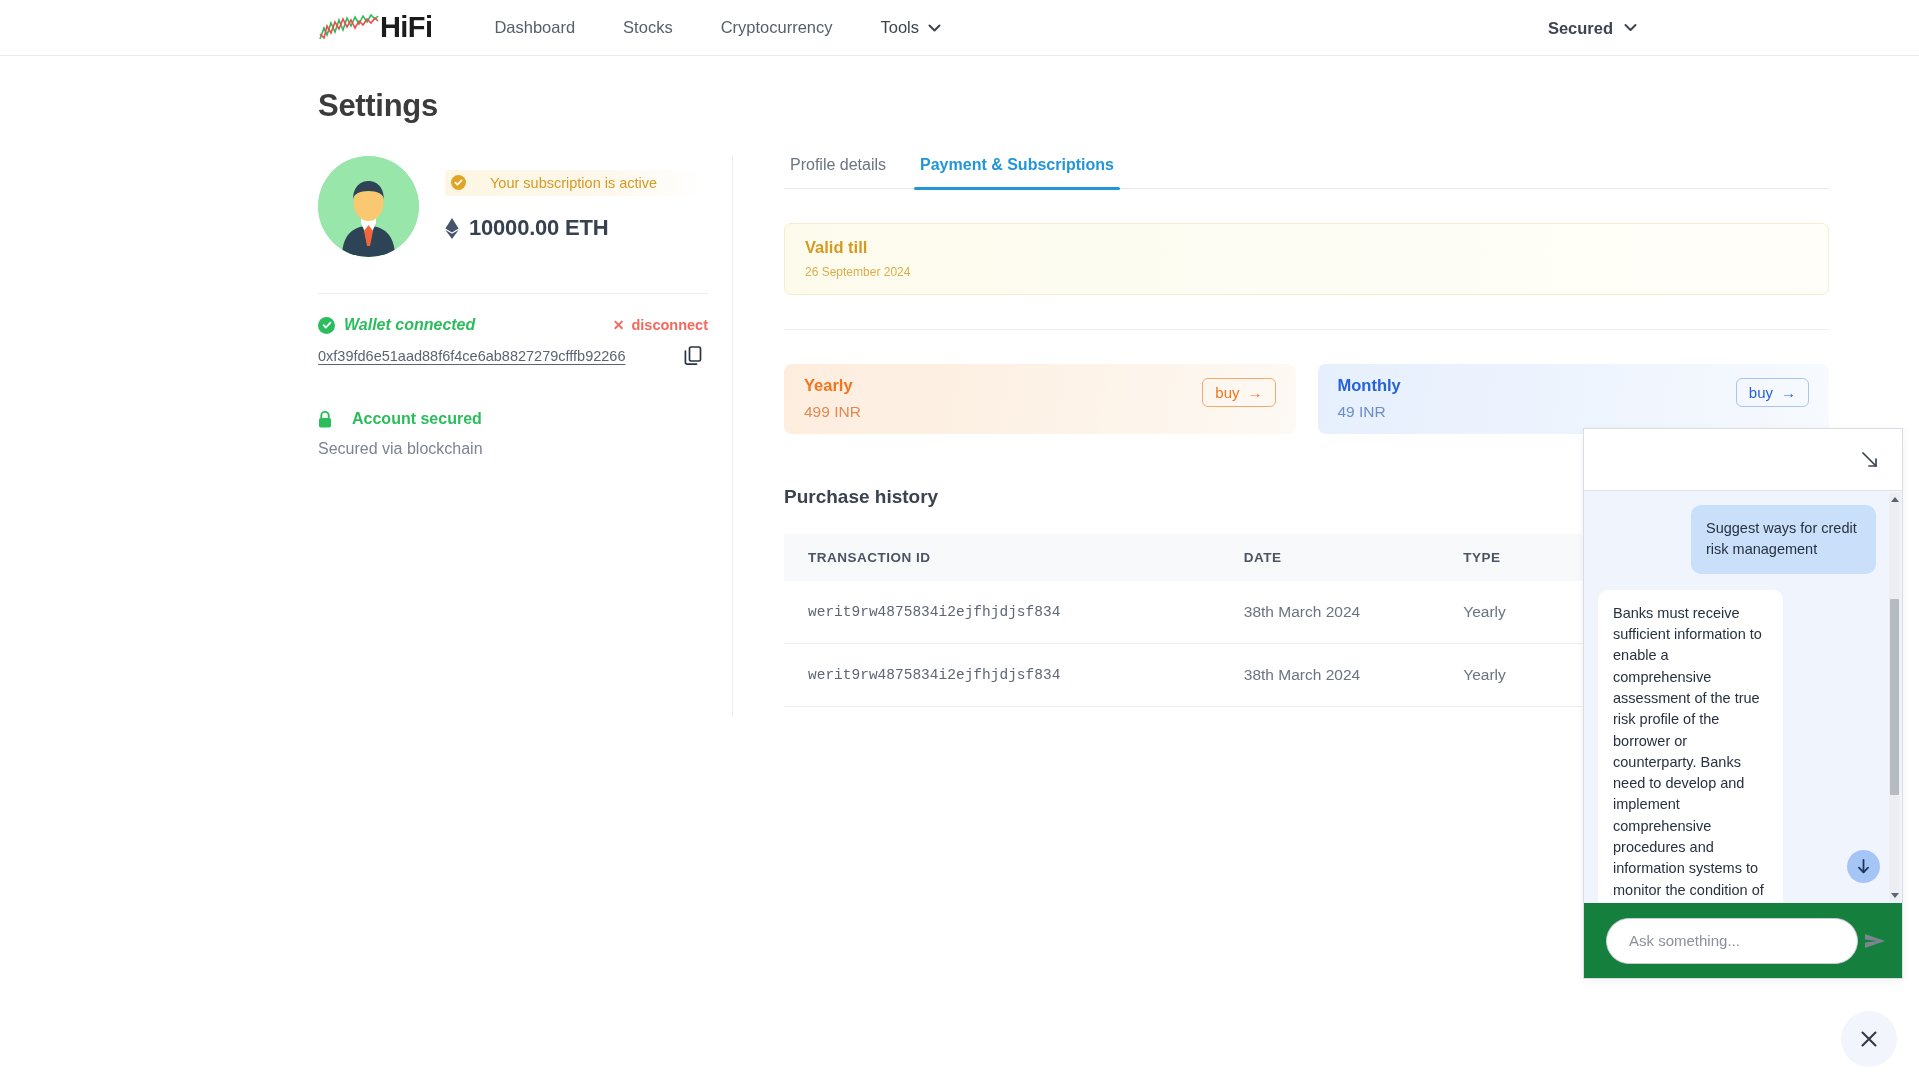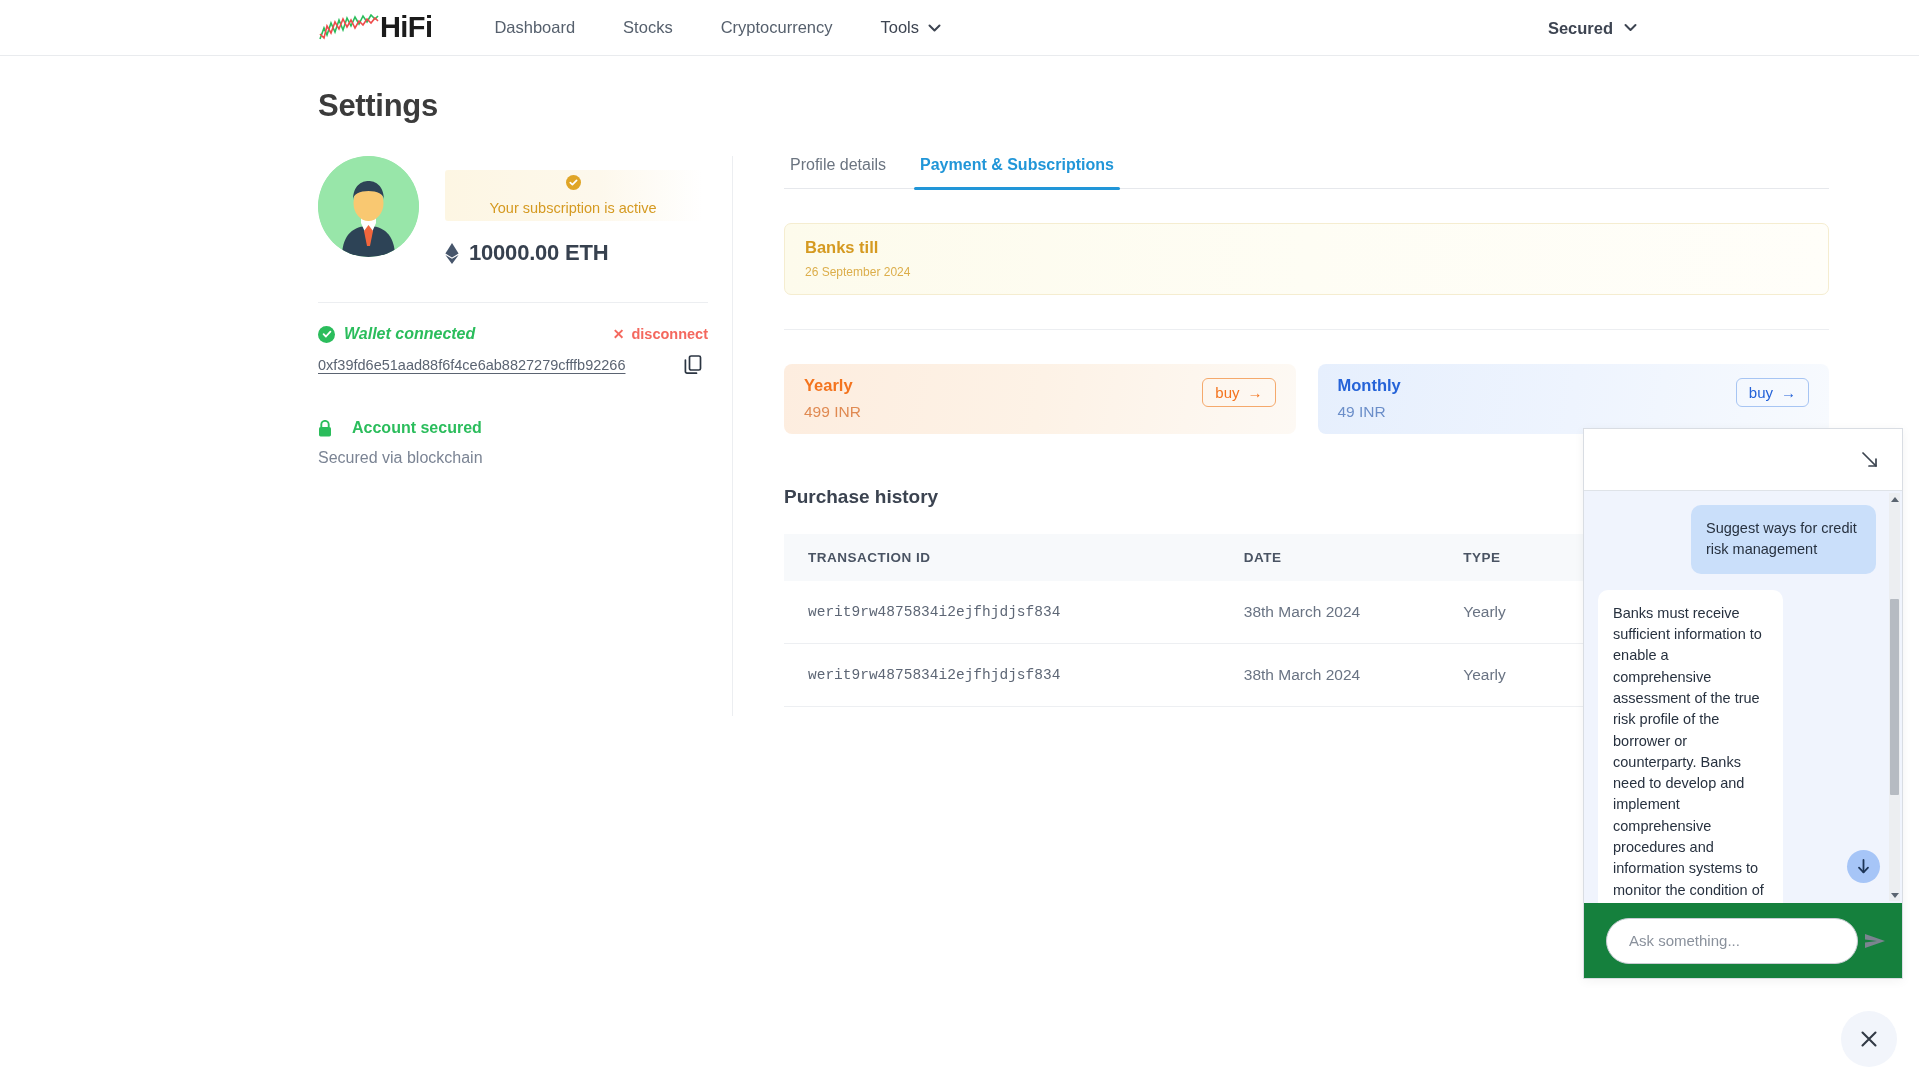--- a/index.html
+++ b/index.html
@@ -59,26 +59,25 @@
   }
   .profile-row { display: flex; align-items: flex-start; gap: 26px; }
   .avatar {
     width: 101px; height: 101px; border-radius: 50%;
     background: #98e6a9; overflow: hidden; position: relative;
     flex: 0 0 101px;
   }
   .avatar svg { display:block; width:101px; height:101px; }
   .profile-info { padding-top: 14px; flex: 1; }
   .sub-banner {
-    display: flex; align-items: center; gap: 10px;
+    display: flex; gap: 24px;
     background: linear-gradient(90deg, #fdf6e3 0%, #fdf8ec 60%, #ffffff 100%);
     padding: 5px 8px 5px 6px;
     border-radius: 3px;
     width: 258px;
-    flex-direction: column;
   }
   .check-badge {
     width: 15px; height: 15px; border-radius: 50%;
     background: #e0a526; display:flex; align-items:center; justify-content:center;
     flex: 0 0 15px;
   }
   .check-badge svg { width: 9px; height: 9px; display:block; }
   .sub-text { font-size: 14.5px; color: #d59a21; white-space: nowrap; }
   .eth-row { display:flex; align-items:center; gap: 10px; margin-top: 19px; }
   .eth-icon { width: 14px; height: 21px; display:block; }
@@ -384,21 +383,21 @@
       </div>
     </div>
 
     <div class="right-panel">
       <div class="tabs">
         <div class="tab">Profile details</div>
         <div class="tab active">Payment &amp; Subscriptions</div>
       </div>
 
       <div class="valid-card">
-        <div class="valid-title">Banks till</div>
+        <div class="valid-title">Valid till</div>
         <div class="valid-date">26 September 2024</div>
       </div>
 
       <div class="hr2"></div>
 
       <div class="plans">
         <div class="plan plan-yearly">
           <div>
             <div class="plan-name">Yearly</div>
             <div class="plan-price">499 INR</div>

